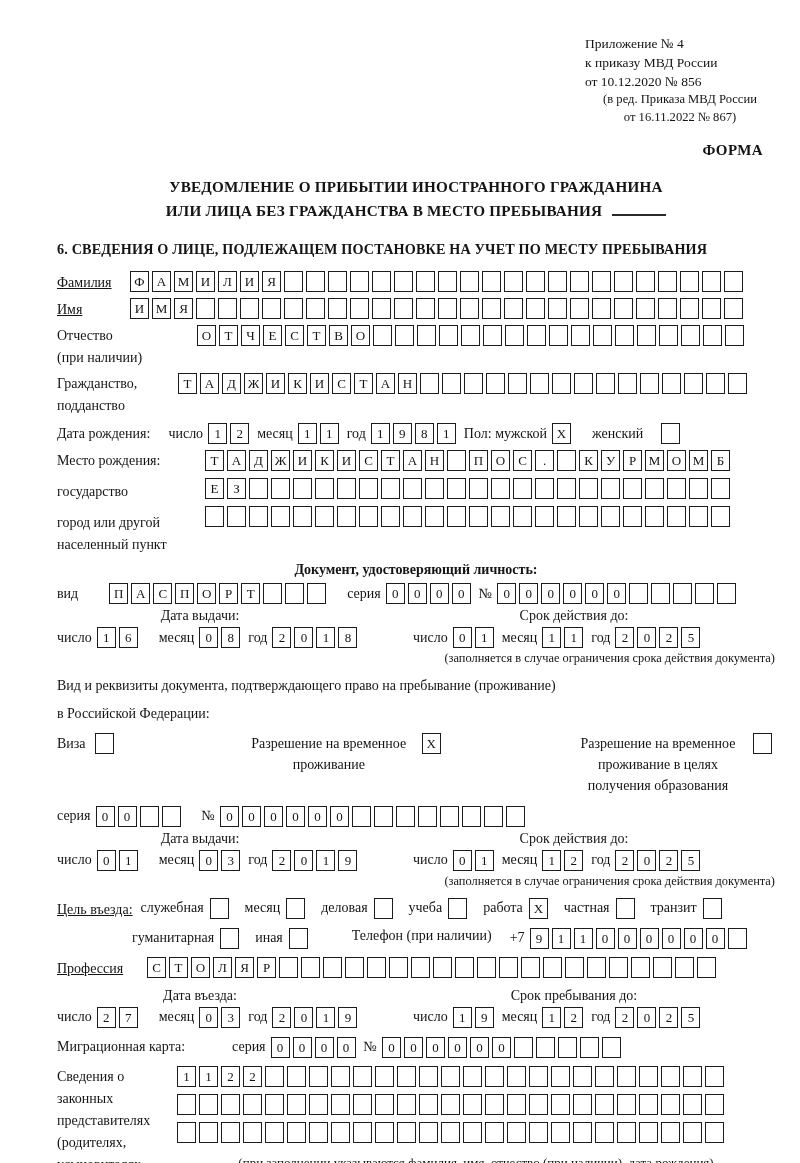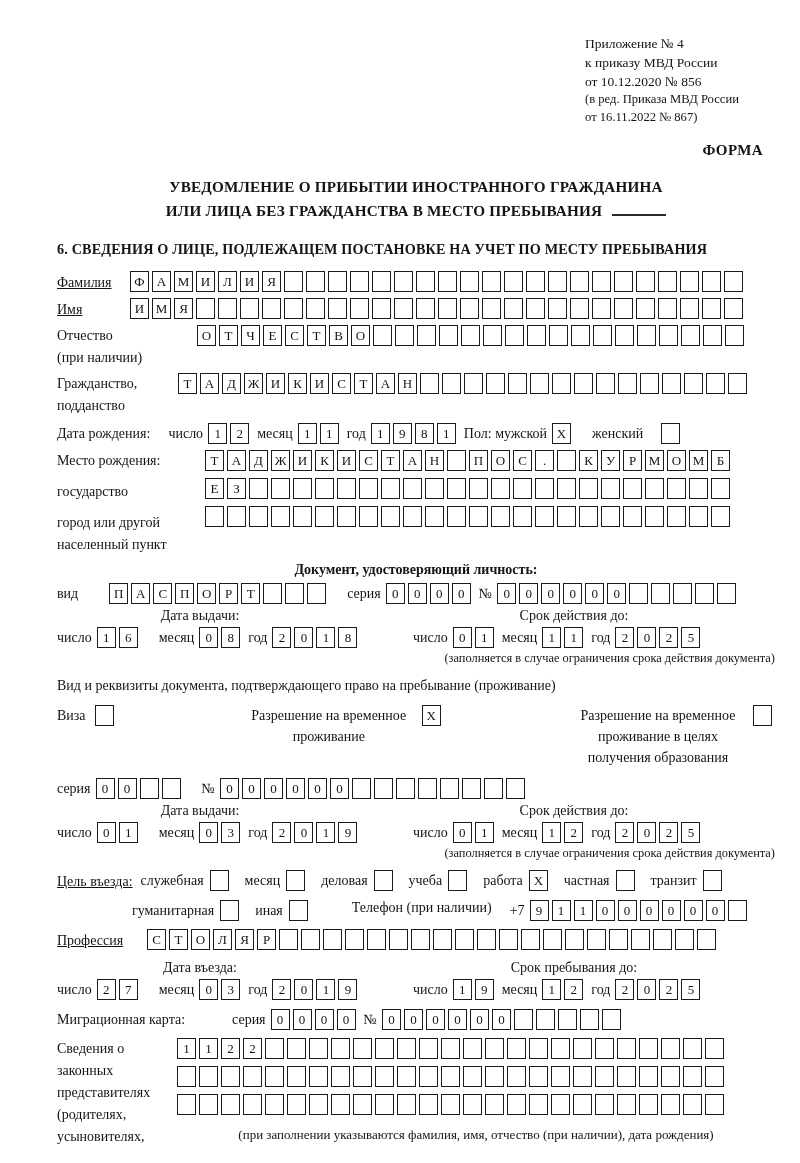--- a/index.html
+++ b/index.html
@@ -4,21 +4,21 @@
 <style>
   html,body{margin:0;padding:0;}
   body{
     width:800px;height:1163px;background:#ffffff;color:#141414;
     font-family:"Liberation Serif","DejaVu Serif",serif;
     overflow:hidden;
   }
   .page{box-sizing:border-box;width:800px;height:1163px;padding:34px 25px 0 57px;}
   
   .hdr{margin-left:auto;width:190px;font-size:13.5px;line-height:1.42;}
-  .hdr .sm{font-size:12.6px;}
+  .hdr .sm{font-size:12.6px;text-align:center;}
   .forma{text-align:right;padding-right:12px;font-weight:bold;font-size:15px;margin-top:15px;letter-spacing:.4px;}
   
   .title{text-align:center;font-weight:bold;font-size:15.2px;margin-top:16px;line-height:1.55;letter-spacing:.2px;}
   .t-underline{display:inline-block;width:54px;border-bottom:2.2px solid #2a2a2a;margin-left:10px;}
   .sec{font-weight:bold;font-size:14.2px;margin-top:19px;margin-bottom:13px;letter-spacing:.15px;white-space:nowrap;}
   
   .row{display:flex;align-items:flex-start;margin-bottom:4px;}
   .lbl{font-size:14px;line-height:23px;flex:none;text-decoration:underline;}
   .lbl2{font-size:14px;line-height:22px;flex:none;}
   .cells{display:flex;flex:none;}
@@ -428,20 +428,21 @@
               <span class="cell">2</span>
               <span class="cell">5</span>
             </span>
         </div>
       </div>
     </div>
     <div class="note-right">(заполняется в случае ограничения срока действия документа)</div>
   </div>
 
   <div class="plain">Вид и реквизиты документа, подтверждающего право на пребывание (проживание)</div>
+  <div class="plain" style="margin-top:6px;">в Российской Федерации:</div>
 
   <div class="ropts">
     <div class="ropt">
       <span class="optlbl">Виза</span>
       <span class="cells">
           <span class="cell"></span>
         </span>
     </div>
     <div class="ropt">
       <span class="optlbl ctr mw168">Разрешение на временное проживание</span>

